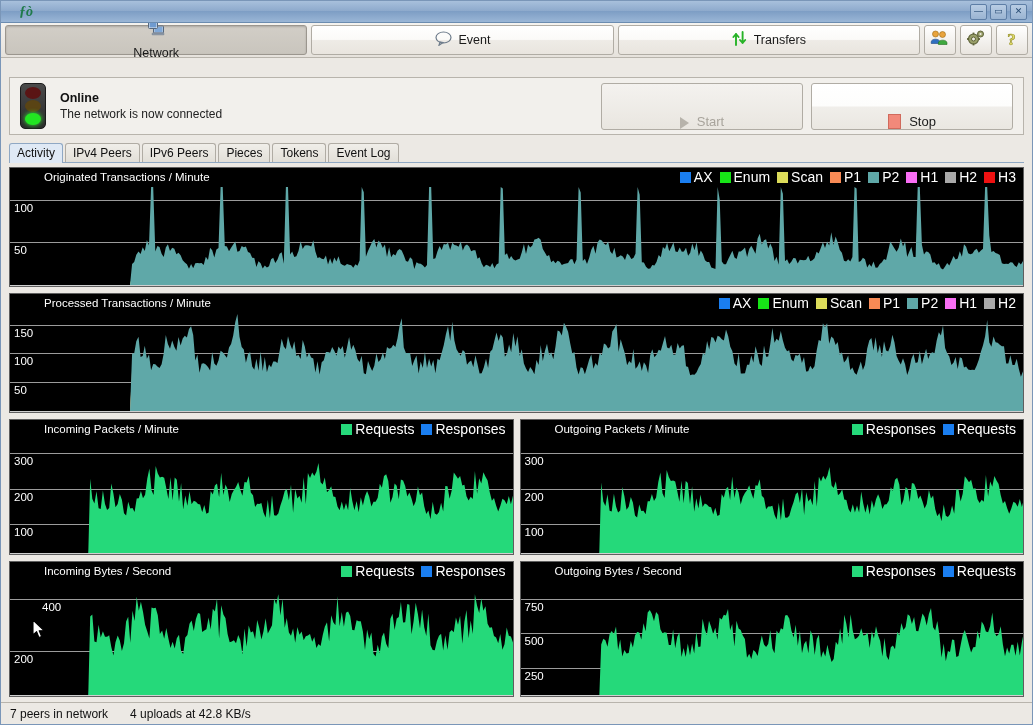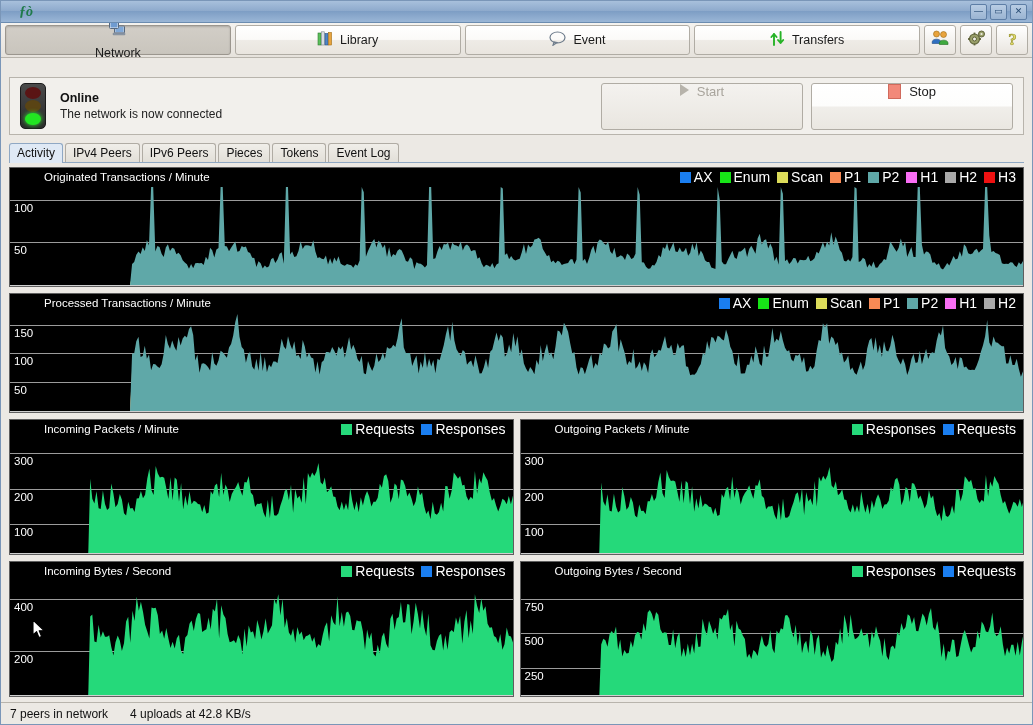--- a/index.html
+++ b/index.html
@@ -82,21 +82,21 @@
   .lamp{width:16px;height:12px;border-radius:50%;}
   .lamp.red{background:#5a1414;}
   .lamp.amber{background:#5a4414;}
   .lamp.green{background:#22e622;box-shadow:0 0 5px #33ff33;}
   .st-text{display:flex;flex-direction:column;gap:2px;}
   .st-title{font-size:12.5px;font-weight:bold;color:#111;}
   .st-sub{font-size:12px;color:#222;}
   .st-actions{margin-left:auto;display:flex;gap:8px;}
   .bigbtn{
     width:200px;height:45px;border:1px solid #b0aca4;border-radius:3px;
-    display:flex;align-items:flex-start;justify-content:center;gap:8px;
+    display:flex;align-items:flex-end;justify-content:center;gap:8px;
     font-size:13px;color:#1a1a1a;
     background:linear-gradient(to bottom,#ffffff 0%,#fdfdfc 48%,#f0eeea 52%,#eae7e1 100%);
   }
   .bigbtn.disabled{color:#a8a49c;background:linear-gradient(to bottom,#f4f2ef,#e9e6e0);}
   .tri{width:0;height:0;border-left:9px solid #b7b3ab;border-top:6px solid transparent;border-bottom:6px solid transparent;}
   .sq-stop{width:11px;height:13px;background:#f2897a;border:1px solid #d06a5c;}
   
   .tabstrip{
     margin:7px 8px 0 8px;flex:0 0 20px;height:20px;
     display:flex;align-items:flex-end;gap:2px;
@@ -173,31 +173,20 @@
           <rect x="5.5" y="5" width="10" height="7" rx="1" fill="#cfd8e3" stroke="#55677d"></rect>
           <rect x="6.5" y="6" width="8" height="5" fill="#7fa8d8"></rect>
           <rect x="4" y="12.2" width="12" height="1.6" rx="0.6" fill="#9aa7b5" stroke="#55677d" stroke-width=".5"></rect>
           <rect x="0.5" y="1" width="9" height="6.5" rx="1" fill="#e6ebf1" stroke="#55677d"></rect>
           <rect x="1.5" y="2" width="7" height="4.5" fill="#6f9bd0"></rect>
         </svg>
       </span>
       <span>Network</span>
     </div>
 
-    <div class="tbtn">
-      <span class="ico">
-        <svg width="16" height="15" viewBox="0 0 16 15">
-          <rect x="1" y="2" width="3" height="12" fill="#5bbf5b" stroke="#2f7a2f" stroke-width=".6"></rect>
-          <rect x="4.5" y="0.8" width="3" height="13.2" fill="#d8dde3" stroke="#7e8792" stroke-width=".6"></rect>
-          <rect x="8" y="2.5" width="3" height="11.5" fill="#4f86c6" stroke="#2b5282" stroke-width=".6"></rect>
-          <rect x="11.5" y="1.5" width="3" height="12.5" fill="#e8a33d" stroke="#a06c12" stroke-width=".6"></rect>
-        </svg>
-      </span>
-      <span>Library</span>
-    </div>
 
     <div class="tbtn">
       <span class="ico">
         <svg width="17" height="15" viewBox="0 0 17 15">
           <ellipse cx="8.5" cy="6.5" rx="7.5" ry="5.5" fill="none" stroke="#6f7d8c" stroke-width="1.2"></ellipse>
           <path d="M5 11 L4 14.3 L8 11.6 Z" fill="none" stroke="#6f7d8c" stroke-width="1.2"></path>
         </svg>
       </span>
       <span>Event</span>
     </div>
@@ -442,21 +431,21 @@
             </div>
           </div>
         </div>
     </div>
     <div class="chart-row">
       <div class="chart">
           <div class="gridline" style="top: 88.5106px;"></div>
           <div class="gridline" style="top: 37.0213px;"></div>
           <div class="yaxis">
             <div class="ylab" style="top: 96.5106px;">200</div>
-            <div class="ylab" style="top: 45.0213px;">400</div>
+            <div class="ylab" style="top: 45.0213px; margin-left: 28px;">400</div>
           </div>
           <div class="axisline"></div>
           <svg width="463" height="121" class="plot" style="inset: 19px auto auto 40px;">
             <path d="M0,121 L0.0,121.0 L2.1,121.0 L4.2,121.0 L6.3,121.0 L8.5,121.0 L10.6,121.0 L12.7,121.0 L14.8,121.0 L16.9,121.0 L19.0,121.0 L21.1,121.0 L23.3,121.0 L25.4,121.0 L27.5,121.0 L29.6,121.0 L31.7,121.0 L33.8,121.0 L35.9,121.0 L38.1,121.0 L40.2,92.4 L42.3,94.8 L44.4,100.0 L46.5,101.1 L48.6,100.4 L50.7,103.0 L52.9,97.1 L55.0,98.9 L57.1,105.3 L59.2,105.9 L61.3,107.7 L63.4,106.6 L65.5,98.8 L67.7,101.5 L69.8,99.3 L71.9,101.6 L74.0,101.4 L76.1,96.2 L78.2,99.8 L80.3,101.4 L82.5,97.2 L84.6,96.8 L86.7,90.7 L88.8,86.8 L90.9,90.9 L93.0,89.1 L95.1,99.2 L97.3,97.7 L99.4,102.6 L101.5,92.3 L103.6,94.1 L105.7,95.9 L107.8,90.4 L109.9,96.8 L112.1,98.9 L114.2,98.5 L116.3,96.0 L118.4,106.3 L120.5,105.0 L122.6,103.0 L124.7,102.3 L126.8,103.0 L129.0,105.1 L131.1,105.2 L133.2,104.3 L135.3,101.4 L137.4,104.9 L139.5,94.6 L141.6,94.2 L143.8,90.1 L145.9,93.9 L148.0,95.5 L150.1,93.1 L152.2,100.9 L154.3,93.4 L156.4,91.6 L158.6,95.3 L160.7,97.8 L162.8,96.7 L164.9,86.3 L167.0,89.8 L169.1,100.9 L171.2,97.2 L173.4,92.4 L175.5,101.5 L177.6,99.0 L179.7,97.9 L181.8,97.1 L183.9,104.3 L186.0,99.9 L188.2,99.7 L190.3,104.7 L192.4,106.5 L194.5,99.8 L196.6,101.7 L198.7,96.2 L200.8,94.7 L203.0,94.7 L205.1,99.8 L207.2,99.0 L209.3,98.3 L211.4,105.4 L213.5,99.5 L215.6,95.0 L217.8,91.1 L219.9,92.2 L222.0,101.2 L224.1,94.2 L226.2,97.2 L228.3,84.5 L230.4,86.2 L232.6,87.8 L234.7,98.4 L236.8,95.9 L238.9,95.8 L241.0,98.3 L243.1,105.8 L245.2,106.1 L247.4,102.7 L249.5,103.8 L251.6,99.7 L253.7,99.4 L255.8,103.3 L257.9,95.7 L260.0,106.2 L262.2,98.7 L264.3,101.3 L266.4,103.8 L268.5,106.1 L270.6,103.8 L272.7,101.4 L274.8,103.2 L277.0,97.6 L279.1,99.4 L281.2,97.6 L283.3,100.2 L285.4,89.3 L287.5,92.3 L289.6,90.4 L291.8,86.4 L293.9,101.6 L296.0,96.1 L298.1,90.6 L300.2,90.6 L302.3,99.3 L304.4,103.7 L306.6,93.9 L308.7,98.7 L310.8,92.0 L312.9,96.6 L315.0,104.7 L317.1,96.7 L319.2,106.3 L321.4,99.2 L323.5,103.4 L325.6,105.5 L327.7,106.3 L329.8,105.3 L331.9,102.9 L334.0,103.8 L336.2,99.6 L338.3,102.4 L340.4,92.0 L342.5,95.9 L344.6,95.1 L346.7,94.6 L348.8,91.9 L350.9,91.5 L353.1,101.0 L355.2,90.1 L357.3,93.5 L359.4,89.5 L361.5,95.5 L363.6,90.2 L365.7,90.5 L367.9,87.4 L370.0,94.1 L372.1,100.2 L374.2,102.8 L376.3,101.0 L378.4,93.8 L380.5,101.5 L382.7,102.4 L384.8,98.7 L386.9,102.8 L389.0,105.7 L391.1,99.6 L393.2,108.2 L395.3,105.5 L397.5,105.5 L399.6,105.1 L401.7,95.9 L403.8,102.0 L405.9,94.8 L408.0,101.0 L410.1,97.5 L412.3,101.1 L414.4,91.7 L416.5,95.7 L418.6,102.2 L420.7,98.6 L422.8,98.3 L424.9,86.8 L427.1,88.7 L429.2,97.4 L431.3,88.7 L433.4,93.3 L435.5,93.1 L437.6,96.2 L439.7,99.0 L441.9,101.2 L444.0,100.7 L446.1,101.1 L448.2,103.2 L450.3,106.9 L452.4,105.7 L454.5,106.2 L456.7,102.9 L458.8,99.4 L460.9,96.2 L463.0,100.4 L463,121 Z" fill="#1a7ef0"></path>
             <path d="M0,121 L0.0,121.0 L2.1,121.0 L4.2,121.0 L6.3,121.0 L8.5,121.0 L10.6,121.0 L12.7,121.0 L14.8,121.0 L16.9,121.0 L19.0,121.0 L21.1,121.0 L23.3,121.0 L25.4,121.0 L27.5,121.0 L29.6,121.0 L31.7,121.0 L33.8,121.0 L35.9,121.0 L38.1,121.0 L40.2,35.5 L42.3,33.6 L44.4,60.4 L46.5,61.2 L48.6,43.7 L50.7,56.4 L52.9,50.3 L55.0,55.7 L57.1,55.8 L59.2,54.3 L61.3,66.0 L63.4,74.5 L65.5,61.3 L67.7,54.5 L69.8,59.4 L71.9,69.9 L74.0,62.2 L76.1,40.6 L78.2,35.8 L80.3,61.7 L82.5,29.7 L84.6,39.9 L86.7,15.6 L88.8,29.7 L90.9,20.7 L93.0,30.7 L95.1,43.7 L97.3,50.6 L99.4,57.6 L101.5,26.5 L103.6,27.2 L105.7,26.7 L107.8,34.3 L109.9,52.9 L112.1,49.4 L114.2,57.8 L116.3,47.0 L118.4,57.4 L120.5,66.9 L122.6,60.8 L124.7,67.4 L126.8,57.2 L129.0,53.7 L131.1,70.3 L133.2,72.9 L135.3,56.6 L137.4,53.9 L139.5,42.7 L141.6,39.6 L143.8,49.9 L145.9,38.1 L148.0,32.0 L150.1,32.7 L152.2,51.0 L154.3,49.4 L156.4,48.2 L158.6,36.4 L160.7,48.5 L162.8,27.8 L164.9,30.6 L167.0,17.4 L169.1,57.4 L171.2,24.2 L173.4,33.4 L175.5,37.2 L177.6,53.0 L179.7,61.2 L181.8,60.6 L183.9,59.2 L186.0,62.2 L188.2,54.1 L190.3,59.0 L192.4,73.1 L194.5,47.5 L196.6,65.8 L198.7,44.5 L200.8,51.4 L203.0,50.2 L205.1,58.2 L207.2,39.1 L209.3,46.9 L211.4,58.4 L213.5,50.2 L215.6,37.2 L217.8,52.5 L219.9,48.6 L222.0,44.2 L224.1,17.4 L226.2,23.6 L228.3,13.3 L230.4,34.4 L232.6,17.8 L234.7,46.7 L236.8,36.9 L238.9,51.4 L241.0,54.8 L243.1,47.4 L245.2,61.8 L247.4,45.9 L249.5,53.7 L251.6,50.4 L253.7,59.2 L255.8,55.3 L257.9,54.5 L260.0,52.9 L262.2,60.8 L264.3,55.9 L266.4,67.0 L268.5,62.9 L270.6,64.9 L272.7,54.2 L274.8,45.8 L277.0,41.3 L279.1,60.6 L281.2,34.3 L283.3,41.3 L285.4,44.2 L287.5,15.2 L289.6,45.3 L291.8,31.0 L293.9,45.7 L296.0,31.8 L298.1,30.4 L300.2,35.1 L302.3,49.1 L304.4,49.3 L306.6,39.3 L308.7,40.3 L310.8,40.3 L312.9,50.5 L315.0,69.1 L317.1,48.6 L319.2,58.3 L321.4,51.6 L323.5,72.7 L325.6,75.5 L327.7,63.7 L329.8,71.9 L331.9,55.8 L334.0,51.4 L336.2,62.7 L338.3,67.3 L340.4,37.7 L342.5,32.7 L344.6,49.1 L346.7,37.4 L348.8,35.9 L350.9,20.9 L353.1,41.6 L355.2,41.2 L357.3,23.1 L359.4,23.8 L361.5,53.3 L363.6,40.2 L365.7,21.8 L367.9,33.0 L370.0,47.4 L372.1,28.5 L374.2,46.3 L376.3,54.9 L378.4,32.5 L380.5,64.3 L382.7,68.9 L384.8,69.2 L386.9,59.9 L389.0,54.8 L391.1,52.8 L393.2,69.6 L395.3,54.2 L397.5,68.7 L399.6,51.2 L401.7,49.1 L403.8,51.3 L405.9,36.6 L408.0,43.8 L410.1,34.8 L412.3,62.8 L414.4,40.8 L416.5,29.1 L418.6,57.2 L420.7,39.5 L422.8,53.0 L424.9,13.3 L427.1,24.7 L429.2,32.1 L431.3,17.6 L433.4,29.8 L435.5,25.3 L437.6,42.8 L439.7,46.8 L441.9,46.3 L444.0,54.9 L446.1,56.5 L448.2,62.2 L450.3,52.9 L452.4,68.7 L454.5,63.3 L456.7,46.5 L458.8,54.7 L460.9,55.6 L463.0,61.5 L463,121 Z" fill="#25d97a"></path>
           </svg>
           <div class="chart-head">
             <div class="chart-title">Incoming Bytes / Second</div>
             <div class="legend">
               <div class="lg">

